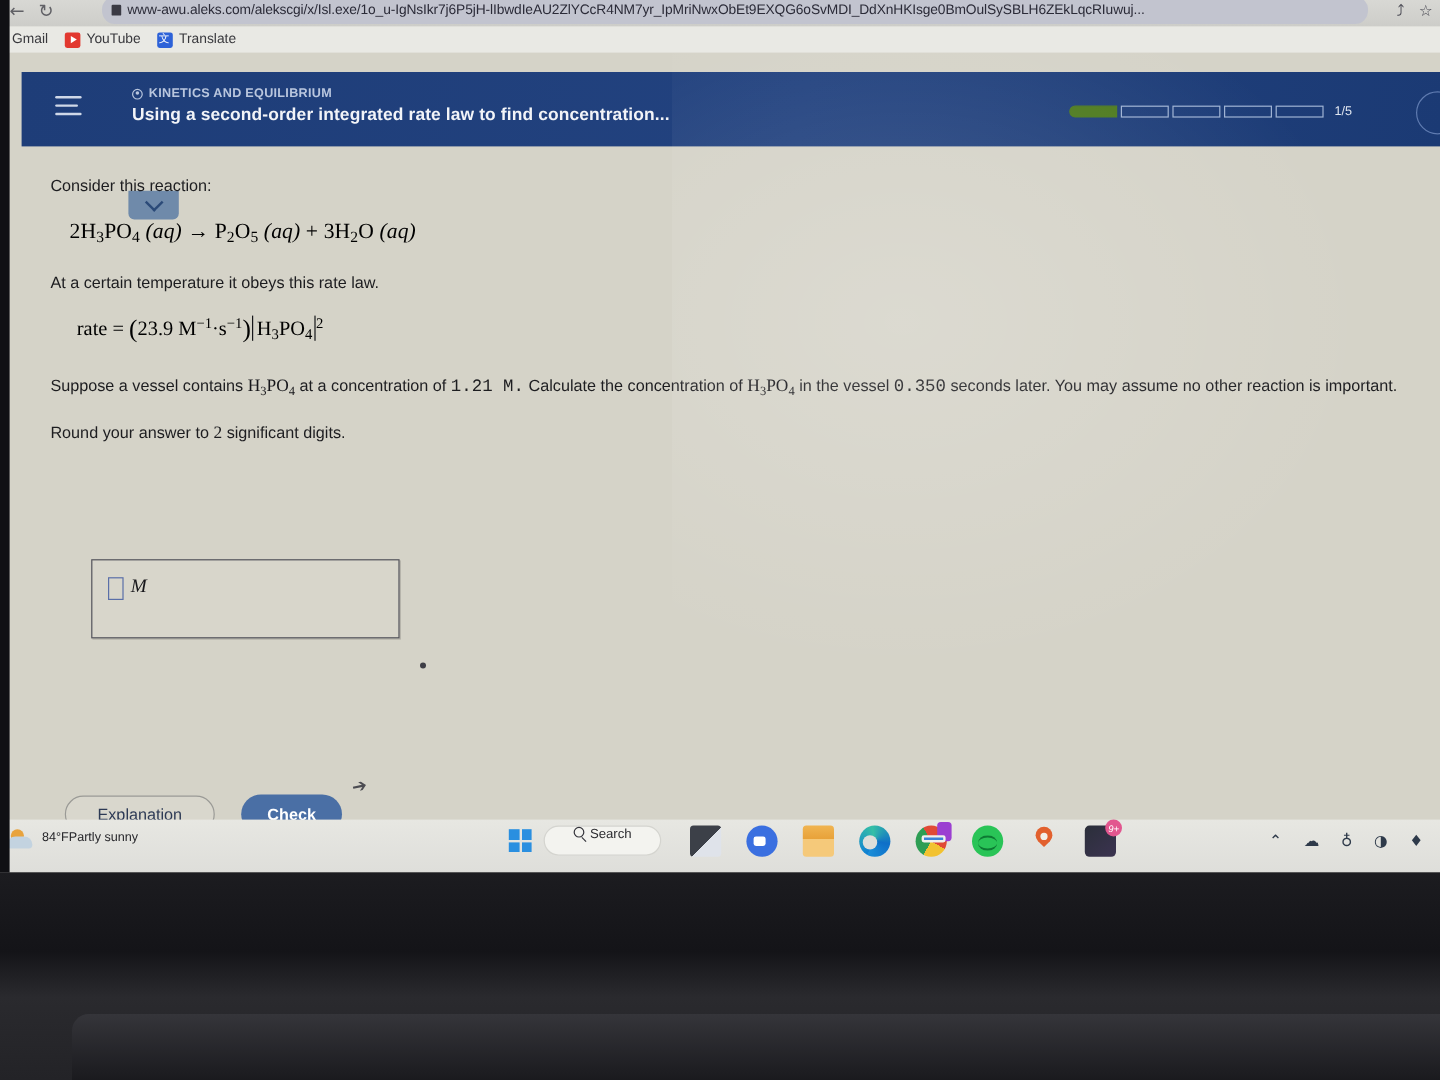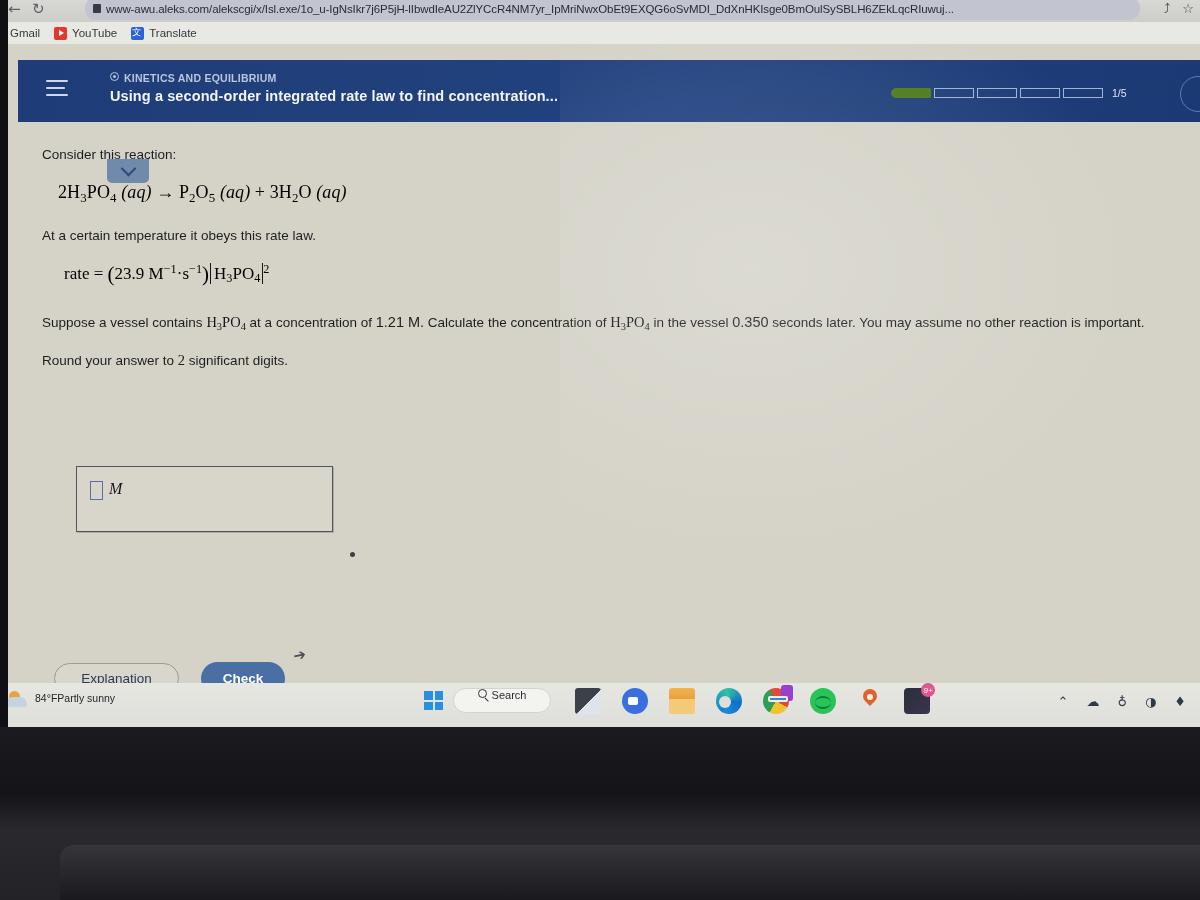--- a/index.html
+++ b/index.html
@@ -93,21 +93,21 @@
   }
   .hamburger {
     position: absolute; left: 28px; top: 20px; width: 22px; height: 16px;
     display: flex; flex-direction: column; justify-content: space-between;
   }
   .hamburger i { display: block; height: 2px; background: #cfd8e8; border-radius: 1px; }
   .hamburger i:nth-child(2) { width: 88%; }
   .kicker {
     position: absolute; left: 92px; top: 12px;
     font-size: 10.5px; font-weight: bold; color: #b9c6de; letter-spacing: .25px;
-    display: flex; align-items: flex-start; gap: 5px;
+    display: flex; align-items: center; gap: 5px;
   }
   .kicker-dot {
     width: 9px; height: 9px; border-radius: 50%;
     border: 1.4px solid #b9c6de; display:inline-block; position: relative;
   }
   .kicker-dot::after{
     content:""; position:absolute; left:1.6px; top:1.6px; width:3px;height:3px;
     border-radius:50%; background:#b9c6de;
   }
   .qtitle {
@@ -157,21 +157,21 @@
     margin-top: 19px; margin-left: 22px; font-size: 17px;
     font-family: "Liberation Serif", serif;
   }
   .bracketed {
     border-left: 1.3px solid #16161a; border-right: 1.3px solid #16161a;
     padding: 1px 2px 1px 3px; margin-left: 1px;
   }
   .paren-big { font-size: 21px; vertical-align: -2px; }
   .para { margin-top: 22px; font-size: 13.5px; line-height: 1.9; color: #1d1d20; }
   .para .mathline { font-size: 14.5px; }
-  .para .num { font-family: Liberation Sans, sans-serif; font-size: 14.5px; }
+  .para .num { font-family: Liberation Mono, monospace; font-size: 14.5px; }
   .roundline { margin-top: 16px; font-size: 13.5px; color: #1d1d20; }
   .roundline .num { font-family: "Liberation Serif", serif; font-size: 14.5px; }
 
   
   .answer-row { position: absolute; left: 68px; top: 422px; }
   .answer-box {
     width: 257px; height: 66px; border: 1.3px solid #53535a;
     background: #d8d6cb; position: relative;
     box-shadow: 1px 1px 0 rgba(0,0,0,.18);
   }

